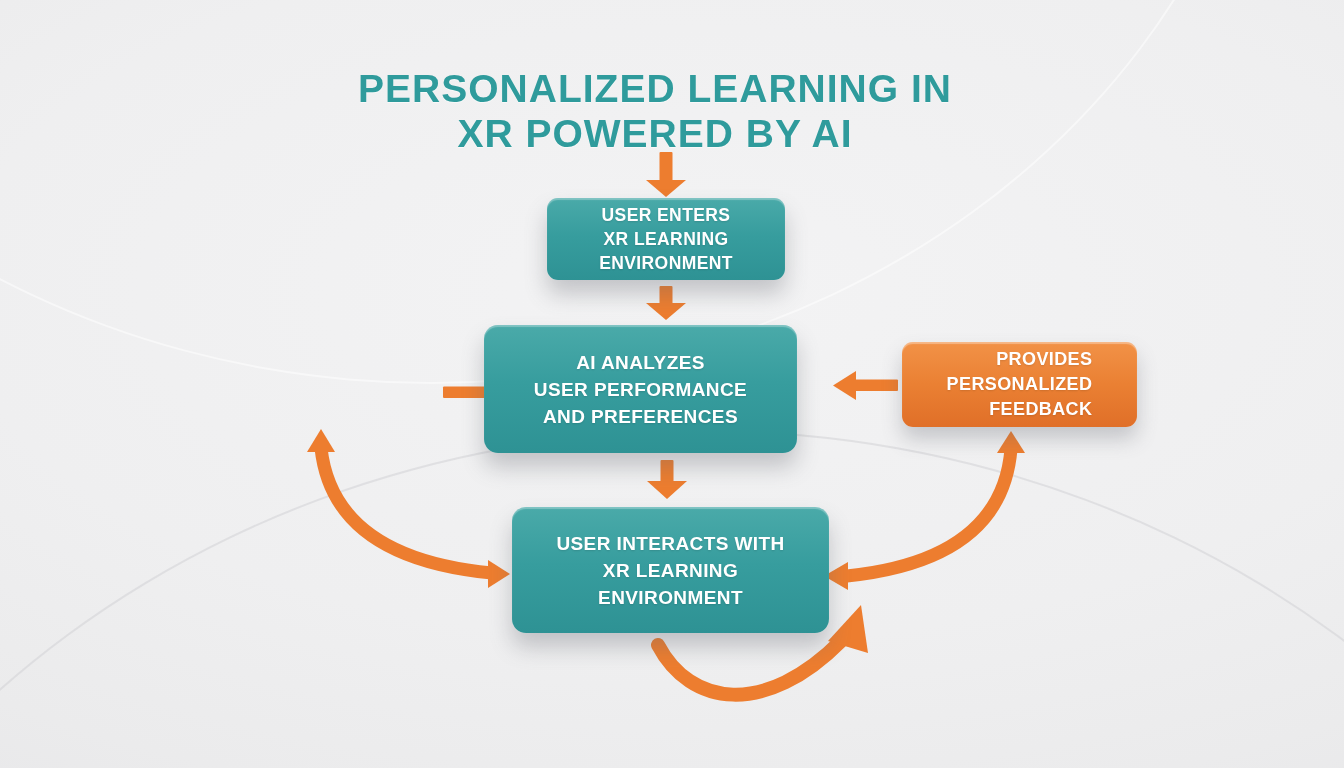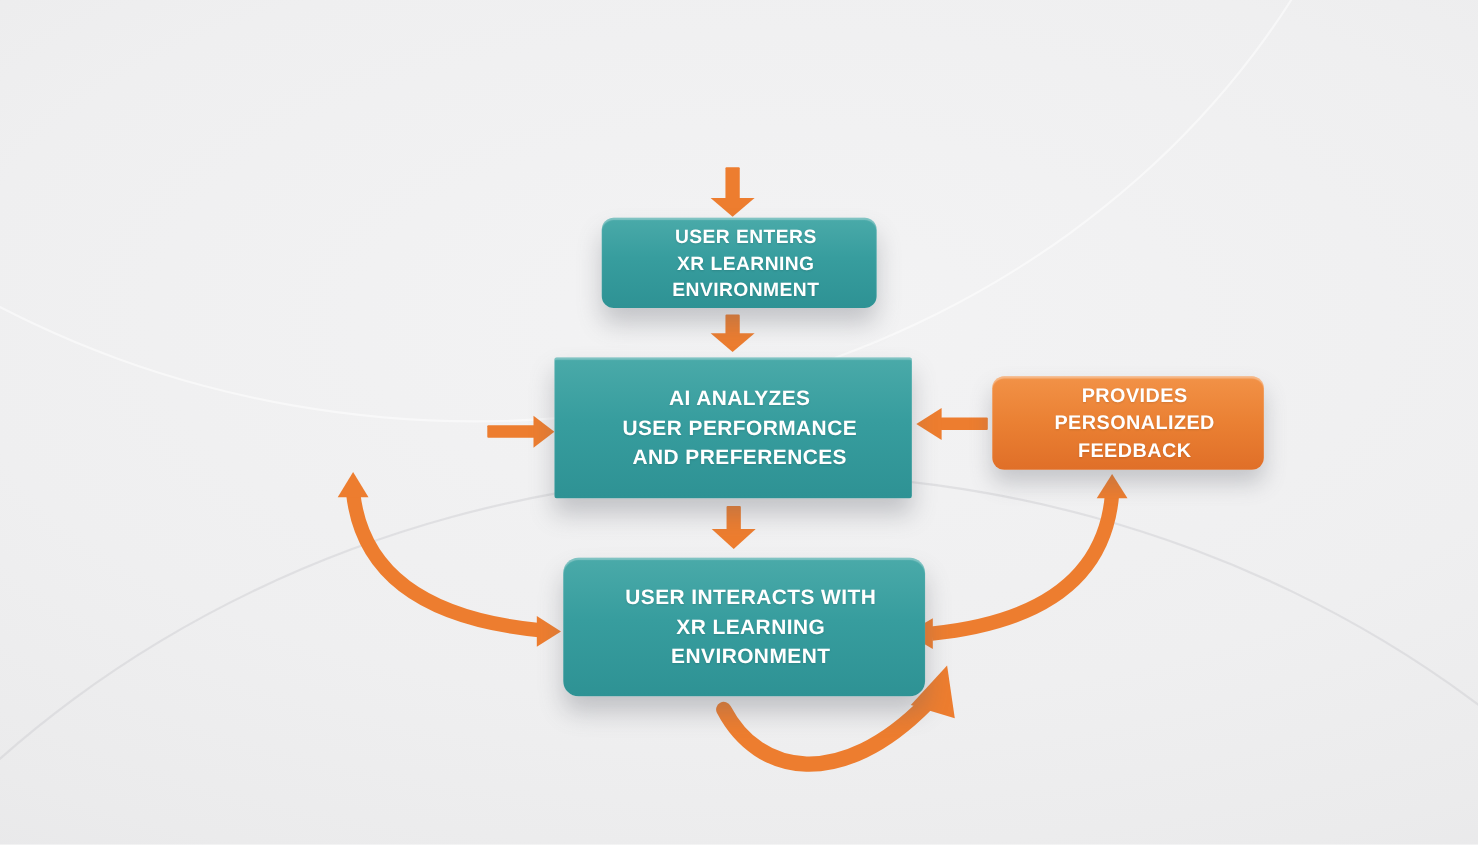--- a/index.html
+++ b/index.html
@@ -49,35 +49,35 @@
     position: absolute;
     display: flex;
     align-items: center;
     justify-content: center;
     text-align: center;
     color: #ffffff;
     font-weight: bold;
     letter-spacing: 0.4px;
     white-space: pre-line;
     text-shadow: 0 1px 2px rgba(0,0,0,0.12);
-    padding-left: 12px;
   }
 
   .node.teal {
     background: linear-gradient(180deg, #4aaaa9 0%, #379d9e 45%, #2e9294 100%);
     box-shadow: 0 14px 22px rgba(95,100,110,0.32), inset 0 2px 1px rgba(255,255,255,0.3);
   }
 
   .node.orange {
     background: linear-gradient(180deg, #f29247 0%, #ea8033 50%, #e06f28 100%);
     box-shadow: 0 12px 20px rgba(95,100,110,0.30), inset 0 2px 1px rgba(255,255,255,0.35);
+    text-align: right;
   }
 
   .node-user-enters   { left: 547px; top: 198px; width: 238px; height: 82px;  border-radius: 11px; font-size: 17.5px; line-height: 24px; }
-  .node-ai-analyzes   { left: 504px; top: 325px; width: 313px; height: 128px; border-radius: 2px; font-size: 19px;   line-height: 27px; }
+  .node-ai-analyzes   { left: 484px; top: 325px; width: 313px; height: 128px; border-radius: 14px; font-size: 19px;   line-height: 27px; }
   .node-adapts        { left: 210px; top: 362px; width: 223px; height: 64px;  border-radius: 10px; font-size: 18px;   line-height: 25px; }
   .node-provides      { left: 902px; top: 342px; width: 235px; height: 85px;  border-radius: 11px; font-size: 18px;   line-height: 25px; }
   .node-user-interacts{ left: 512px; top: 507px; width: 317px; height: 126px; border-radius: 14px; font-size: 19px;   line-height: 27px; }
 
   .arrows {
     position: absolute;
     left: 0;
     top: 0;
     width: 1344px;
     height: 768px;
@@ -132,20 +132,22 @@
         <polygon points="1011,431 997,453 1025,453"></polygon>
       </g>
 
       <g>
         <path d="M 658 645 C 690 706, 765 718, 842 640" fill="none" stroke="#ED7D2F" stroke-width="14" stroke-linecap="round"></path>
         <polygon points="861,605 828,641 868,653"></polygon>
       </g>
     </g>
   </svg>
 
+  <h1 class="title">PERSONALIZED LEARNING IN
+XR POWERED BY AI</h1>
 
   <div class="node teal node-user-enters">
     <span>USER ENTERS
 XR LEARNING
 ENVIRONMENT</span>
   </div>
 
   <div class="node teal node-ai-analyzes">
     <span>AI ANALYZES
 USER PERFORMANCE

